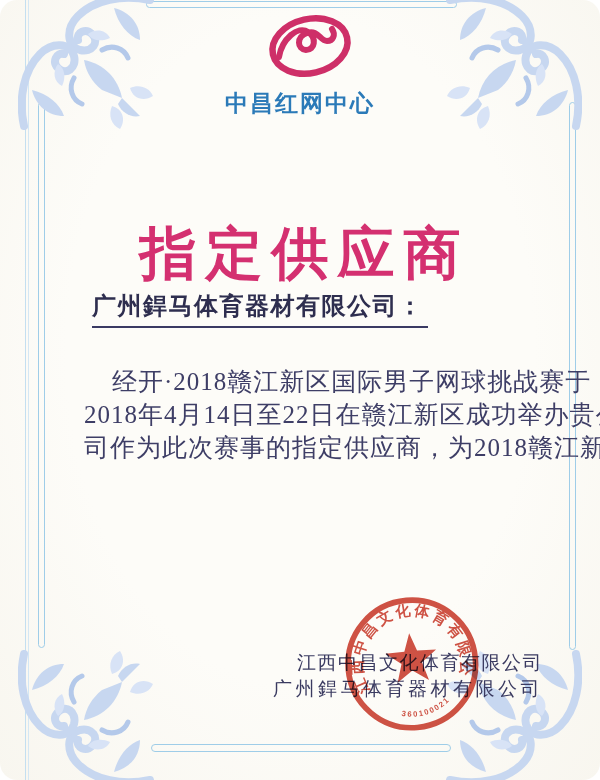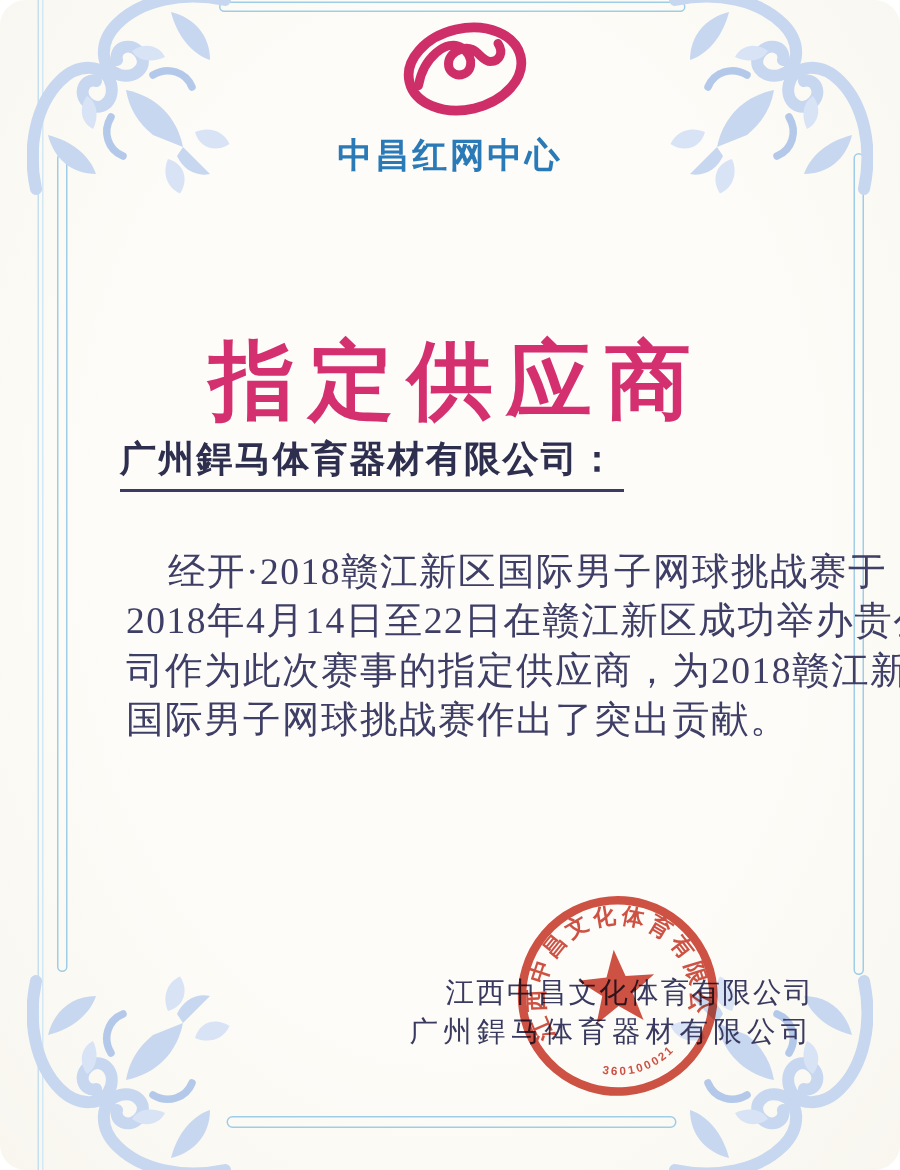--- a/index.html
+++ b/index.html
@@ -46,21 +46,21 @@
 
   
   .cert-title {
     position:absolute; left:0; top:168px; width:600px; text-align:center;
     font-size:57px; font-weight:900; color:#d43070; letter-spacing:9px;
     text-indent:9px; z-index:3;margin-top:48px;
   }
 
   
   .recipient {
-    position:absolute; left:80px; top:290px;
+    position:absolute; left:92px; top:290px;
     font-size:24px; font-weight:600; color:#2e2e4f; letter-spacing:1.5px;
     border-bottom:2px solid #3a3a63; padding:0 4px 4px 0; z-index:3;
     font-family:"Liberation Sans", sans-serif;
   }
 
   
   .body-text {
     position:absolute; left:84px; top:342px; width:460px; z-index:3;
     font-family:"Liberation Serif", serif;
     font-size:25px; color:#3e3e66; letter-spacing:1px;
@@ -142,21 +142,20 @@
   <div class="org-cn">中昌红网中心</div>
 
   <div class="cert-title">指定供应商</div>
 
   <div class="recipient">广州銲马体育器材有限公司：</div>
 
   <div class="body-text">
     <div class="body-line just first">经开·2018赣江新区国际男子网球挑战赛于</div>
     <div class="body-line just">2018年4月14日至22日在赣江新区成功举办贵公</div>
     <div class="body-line just">司作为此次赛事的指定供应商，为2018赣江新区</div>
-    <div class="body-line">国际男子网球挑战赛作出了突出贡献。</div>
   </div>
 
   <div class="signature">
     <div class="sig-company">江西中昌文化体育有限公司</div>
     <div class="sig-date">广州銲马体育器材有限公司</div>
   </div>
 
   <svg class="seal-svg" viewBox="0 0 136 140">
     <circle cx="68" cy="68" r="62" fill="none" stroke="#c9392a" stroke-width="5.5"></circle>
     <polygon points="68,38 74.2,55.5 92.7,56 78,67.2 83.3,85 68,74.5 52.7,85 58,67.2 43.3,56 61.8,55.5" fill="#c9392a"></polygon>

